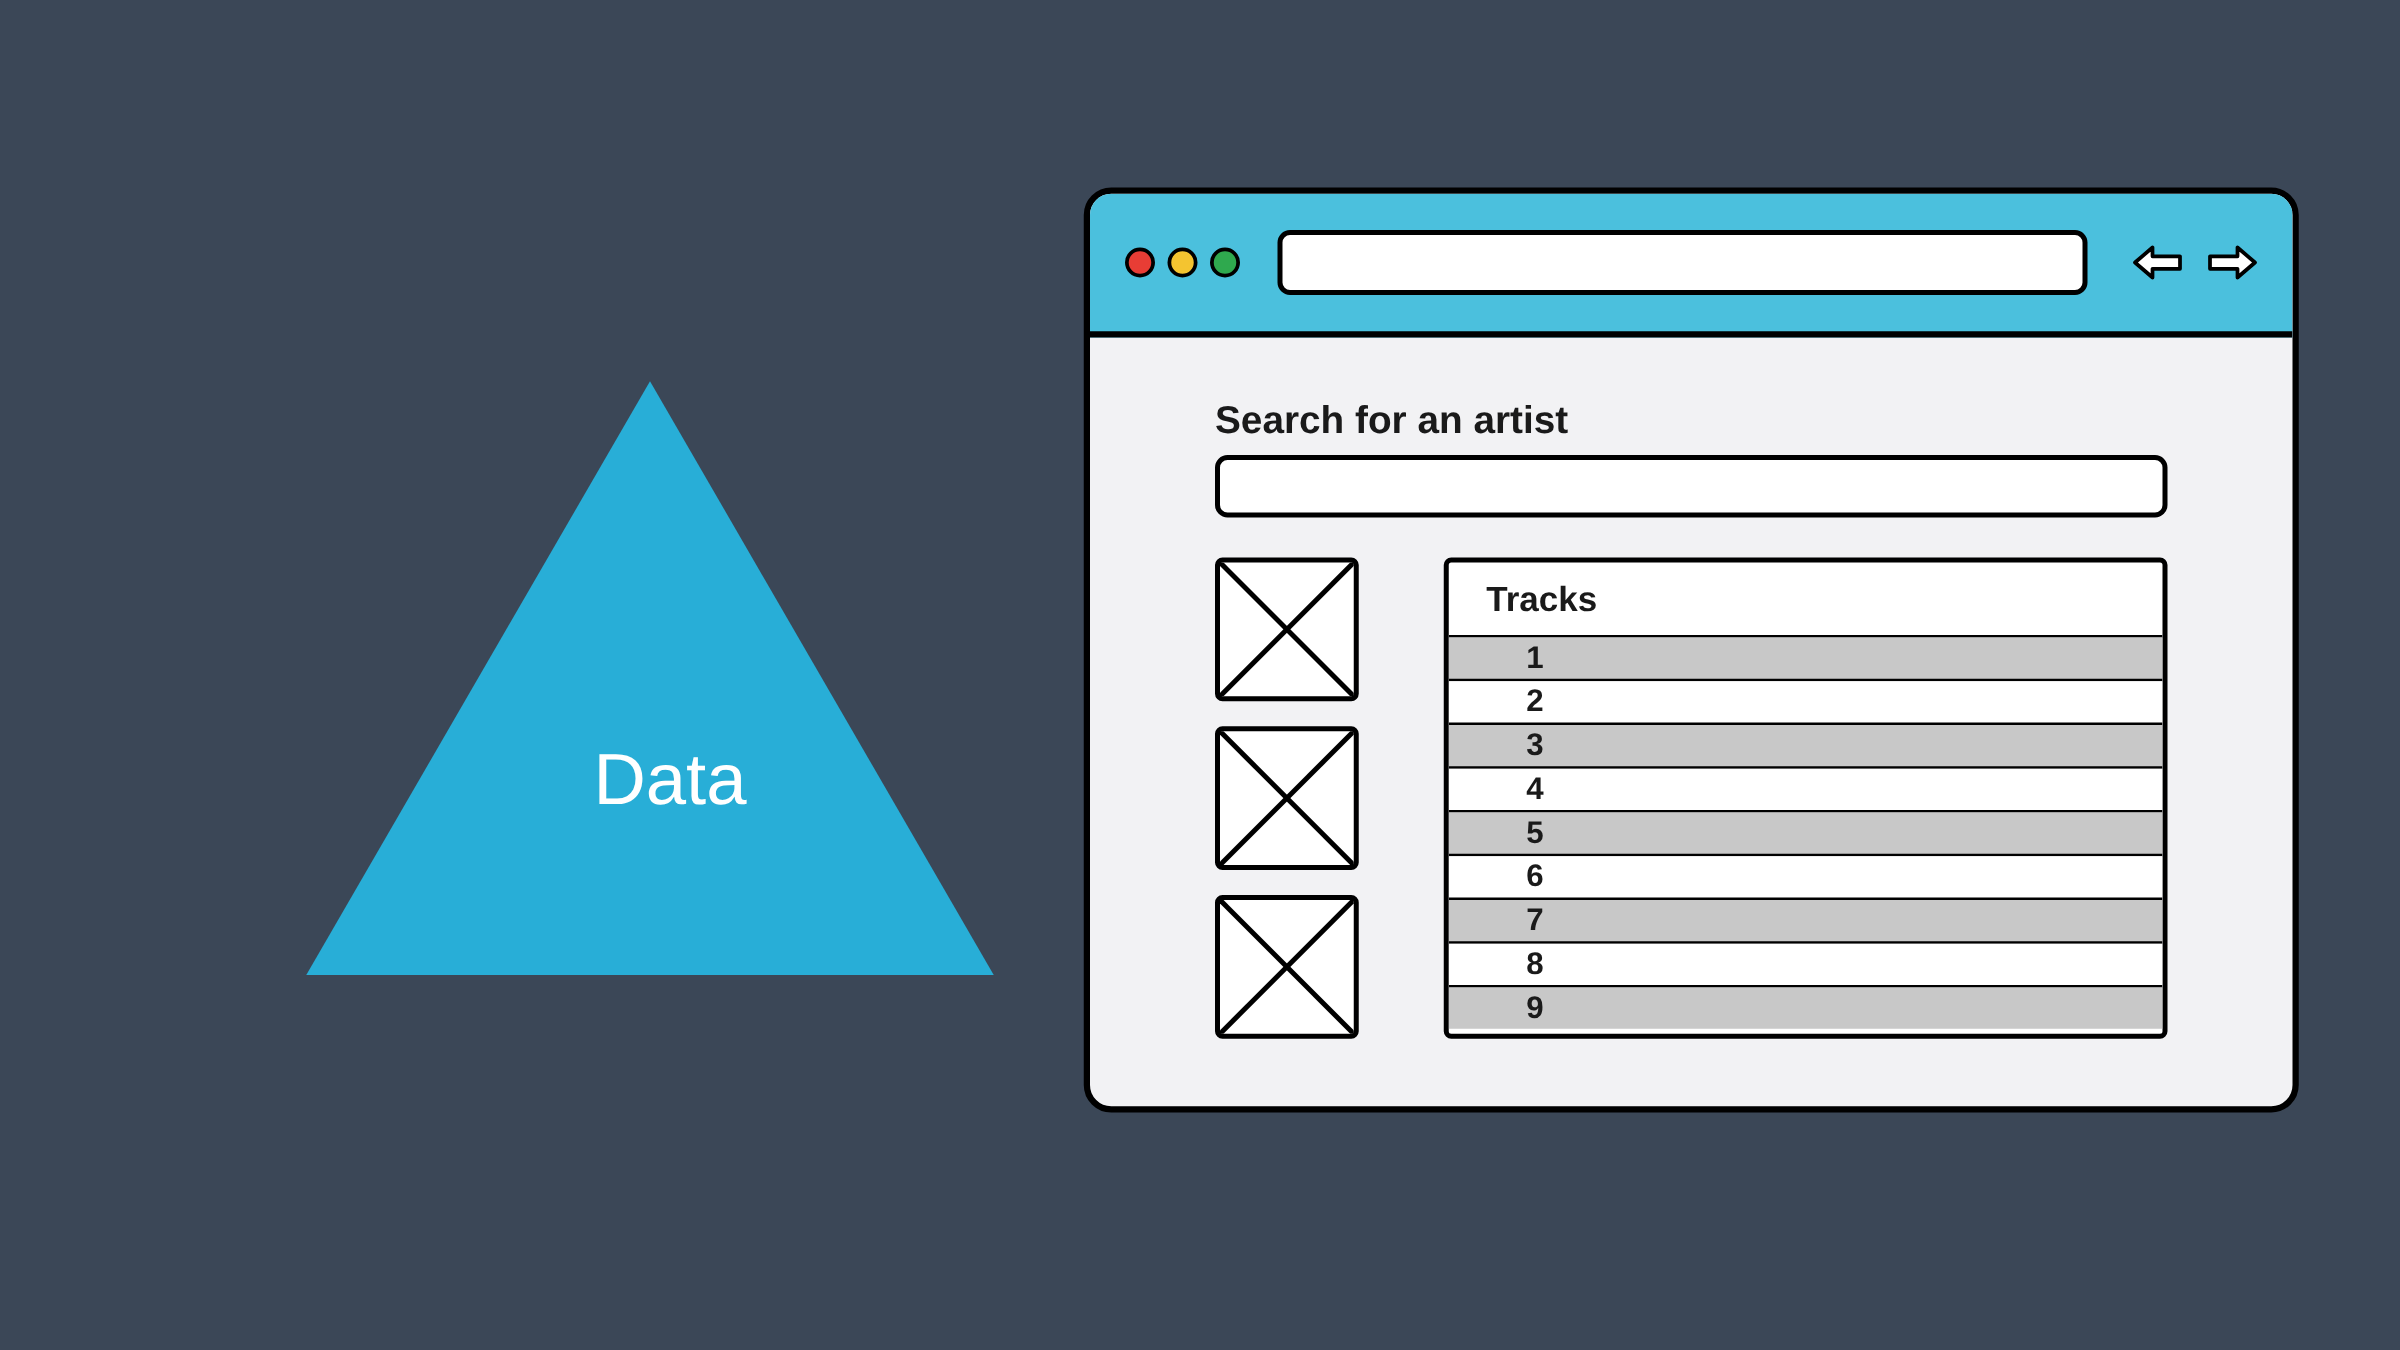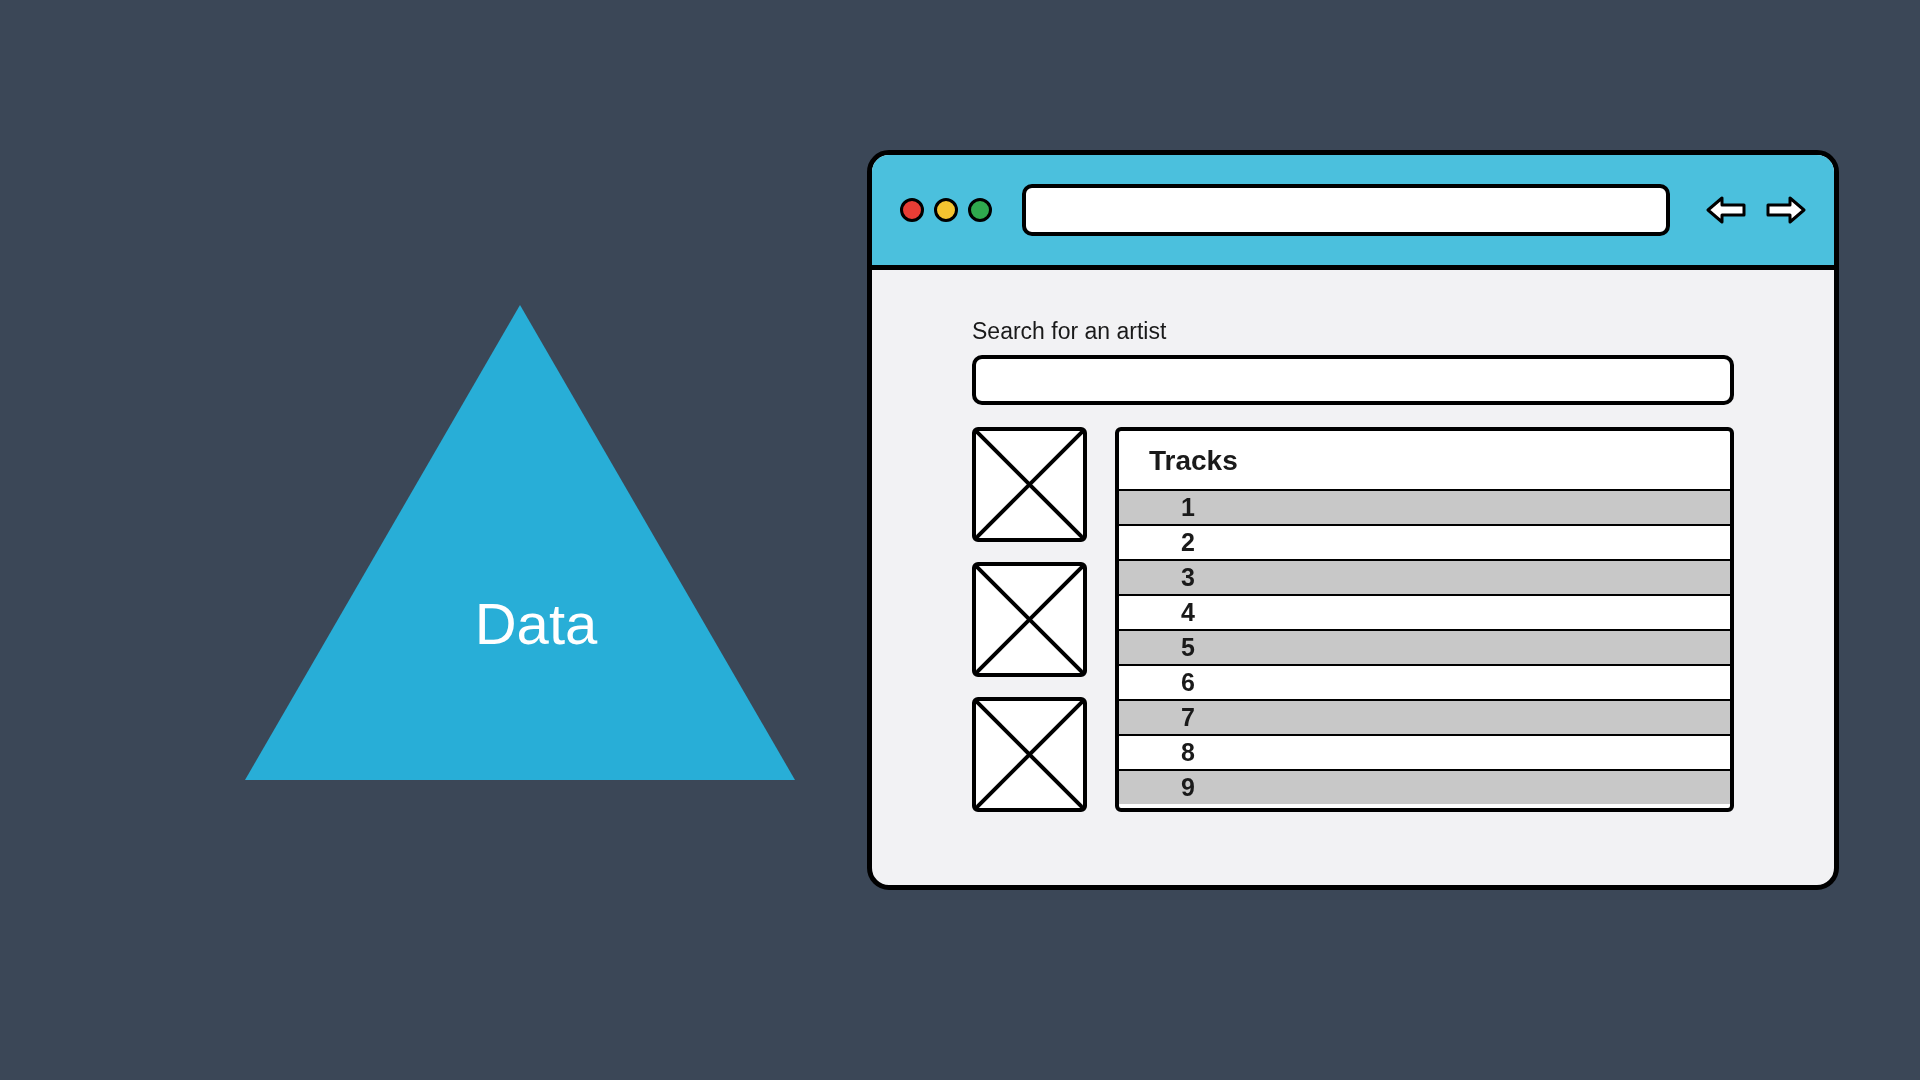--- a/index.html
+++ b/index.html
@@ -98,39 +98,39 @@
       width: 40px;
       height: 30px;
       cursor: pointer;
     }
     
     .browser-content {
       padding: 48px 100px 40px 100px;
     }
     
     .search-label {
-      font-size: 23px;
-      font-weight: 400;
+      font-size: 31px;
+      font-weight: 700;
       color: #1a1a1a;
       margin-bottom: 10px;
     }
     .search-input {
       width: 100%;
       height: 50px;
       background: #ffffff;
       border: 4px solid #000000;
       border-radius: 10px;
       padding: 0 12px;
       font-size: 22px;
     }
     
     .content-row {
       display: flex;
-      gap: 28px;
-      margin-top: 22px;
+      gap: 68px;
+      margin-top: 32px;
     }
     
     .thumbnails {
       display: flex;
       flex-direction: column;
       gap: 20px;
     }
     .thumbnail {
       width: 115px;
       height: 115px;

